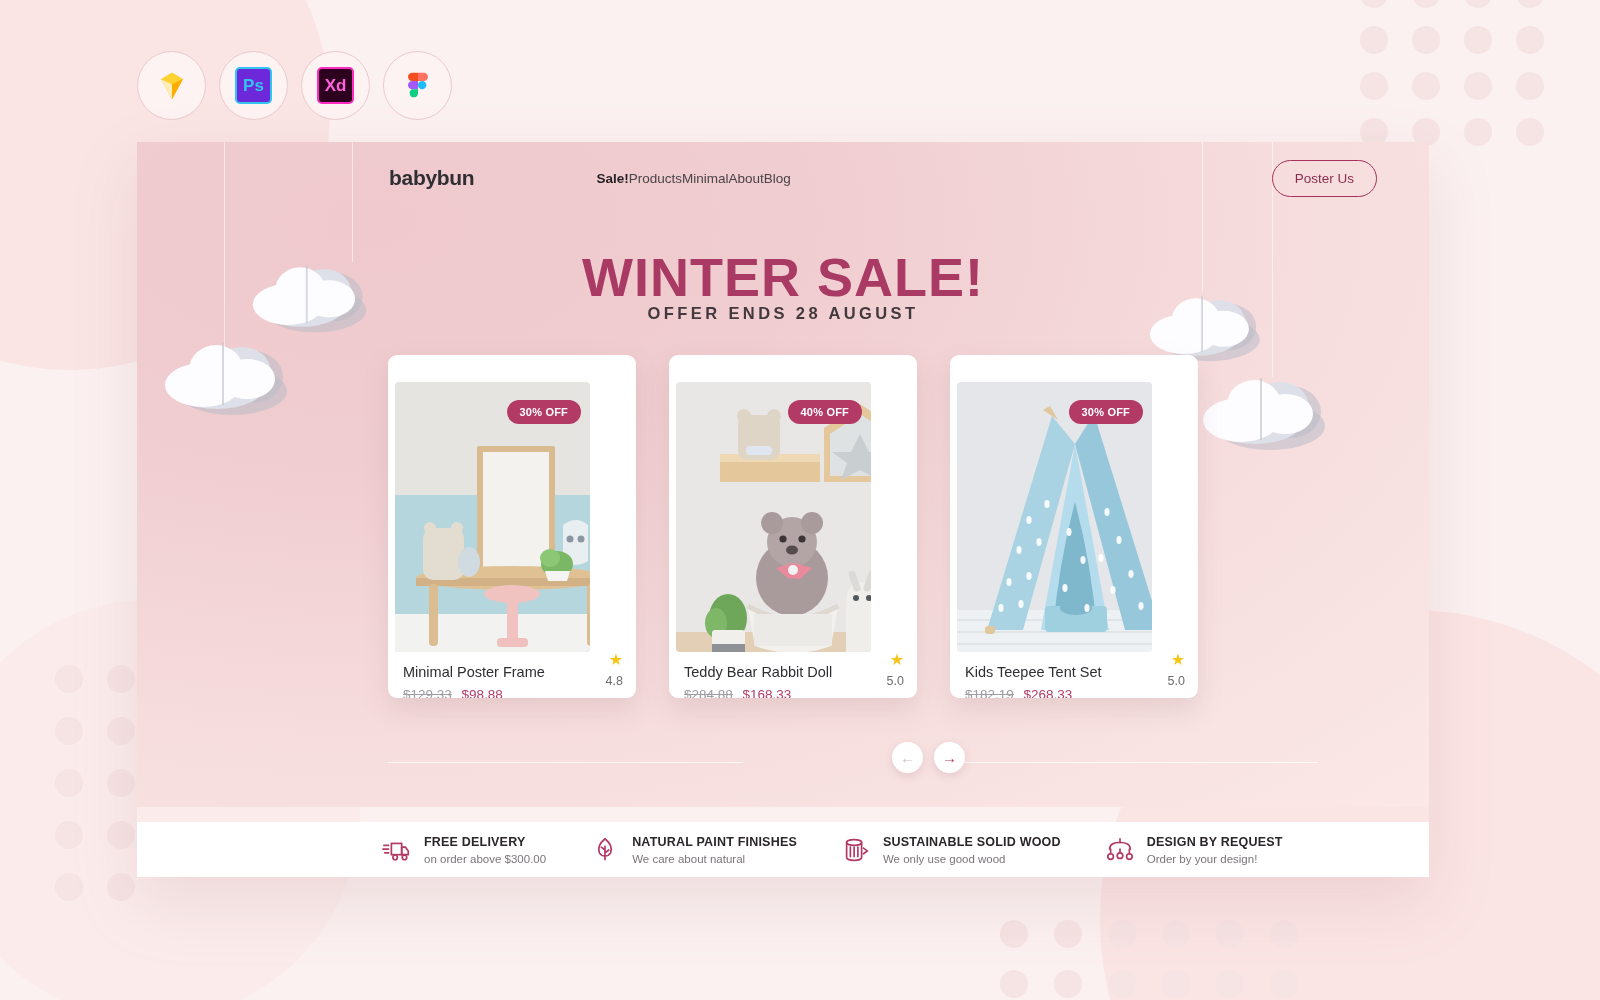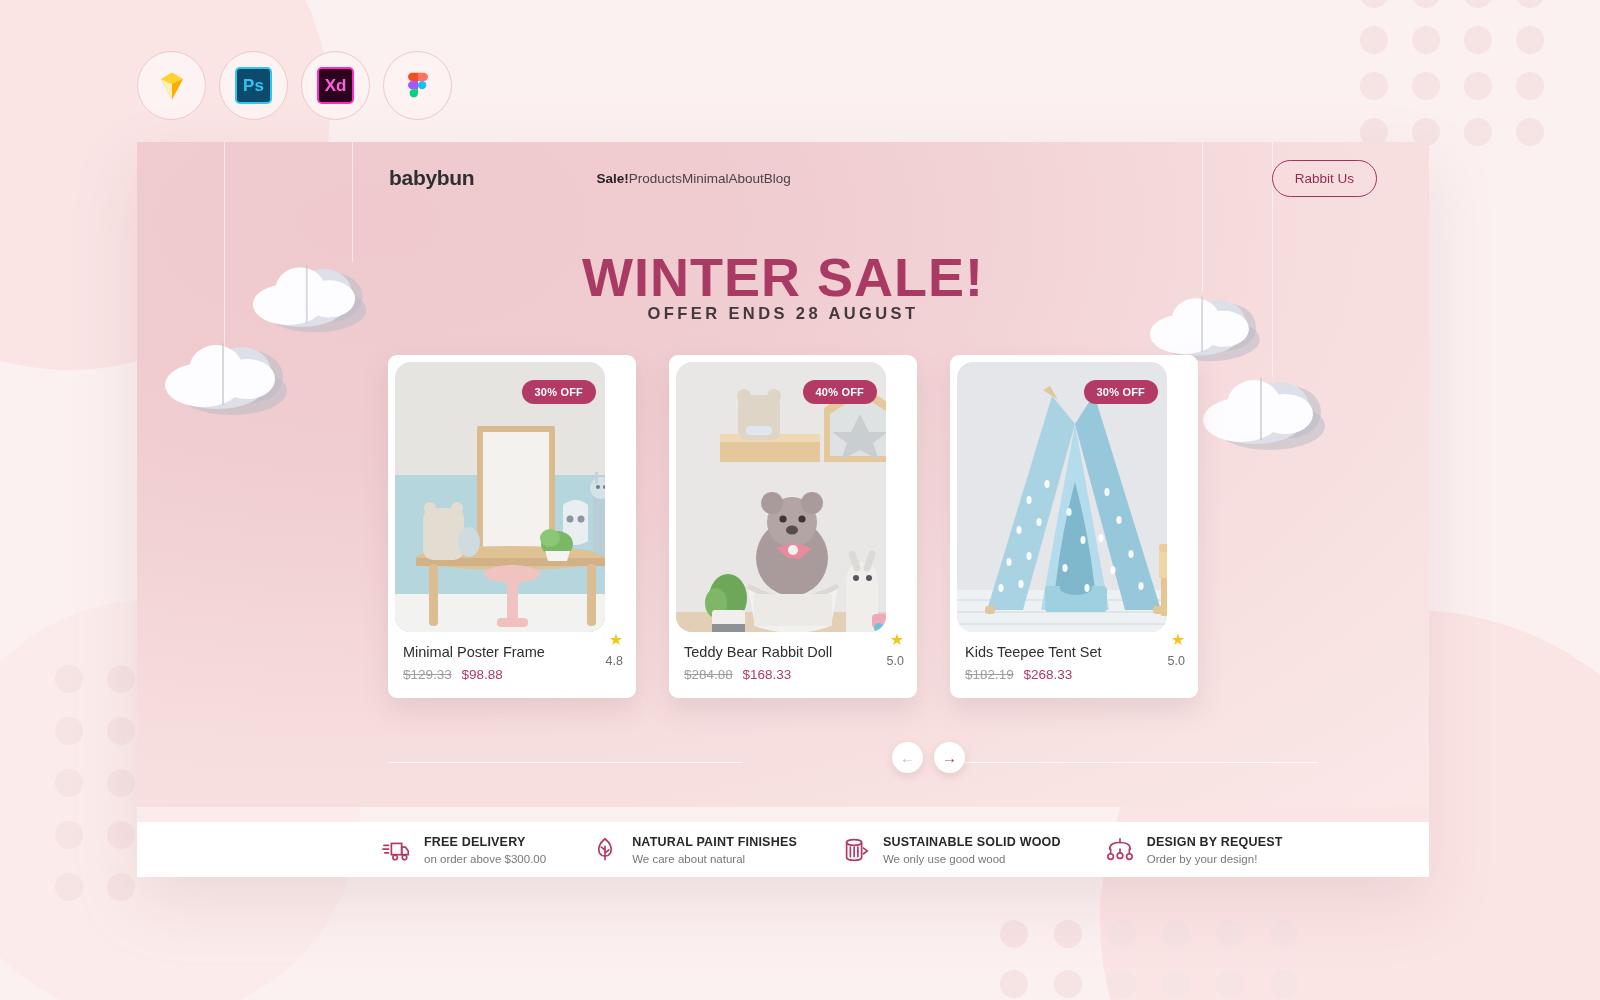--- a/index.html
+++ b/index.html
@@ -102,22 +102,22 @@
     display:flex; gap:33px;
   }
   .card {
     width:248px; background:#fff; border-radius:9px;
     box-shadow:0 12px 26px rgba(150,110,120,.17);
     padding:7px 7px 0 7px; overflow:hidden;
     position:relative;
   }
   .card.flat { height:343px; }
   .thumb {
-    position:relative; width:210px; height:270px;
-    border-radius:16px; overflow:hidden;
+    position:relative; width:195px; height:270px;
+    border-radius:4px; overflow:hidden;margin-top:20px;
   }
   .badge {
     position:absolute; right:9px; top:18px;
     background:#b23a65; color:#fff; font-size:11px; font-weight:bold;
     padding:6px 13px; border-radius:13px; letter-spacing:.2px;
     z-index:5;
   }
   .card-body { padding:12px 8px 0 8px; position:relative; }
   .p-name { font-size:14.5px; color:#2e2e33; }
   .p-prices { margin-top:7px; font-size:13.5px; }
@@ -158,21 +158,21 @@
     border:1px solid #ecc9cd; background:#fdf3f2;
     display:flex; align-items:center; justify-content:center;
     cursor:pointer;
   }
   .chip .glyph { width:40px; height:40px; }
   .ps, .xd {
     width:37px; height:37px; border-radius:5px;
     display:flex; align-items:center; justify-content:center;
     font-size:17px; font-weight:bold; font-family:"Liberation Sans", sans-serif;
   }
-  .ps { background:#0c4a6e; border:2.5px solid #31c5f0; color:#31c5f0; }
+  .ps { background:#6d28d9; border:2.5px solid #31c5f0; color:#31c5f0; }
   .xd { background:#2e001f; border:2.5px solid #ff2bc2; color:#ff61dd; }
 </style>
 </head>
 <body>
 
 <div class="bg-wrap">
   <div class="bg-blob-tl"></div>
   <div class="bg-blob-bl"></div>
   <div class="bg-blob-br"></div>
   <div class="dotgrid dots-tr" id="dots-tr">
@@ -298,21 +298,21 @@
 
     <nav class="nav">
       <div class="logo">babybun</div>
       <div class="nav-links">
         <a href="#" class="active">Sale!</a>
         <a href="#">Products</a>
         <a href="#">Minimal</a>
         <a href="#">About</a>
         <a href="#">Blog</a>
       </div>
-      <button class="contact-btn">Rabbit Us</button>
+      <button class="contact-btn">Poster Us</button>
     </nav>
 
     <div class="hero-title">WINTER SALE!</div>
     <div class="hero-sub">OFFER ENDS 28 AUGUST</div>
 
     <div class="cards">
 
       <div class="card flat">
         <div class="thumb">
           <div class="badge">30% OFF</div>

